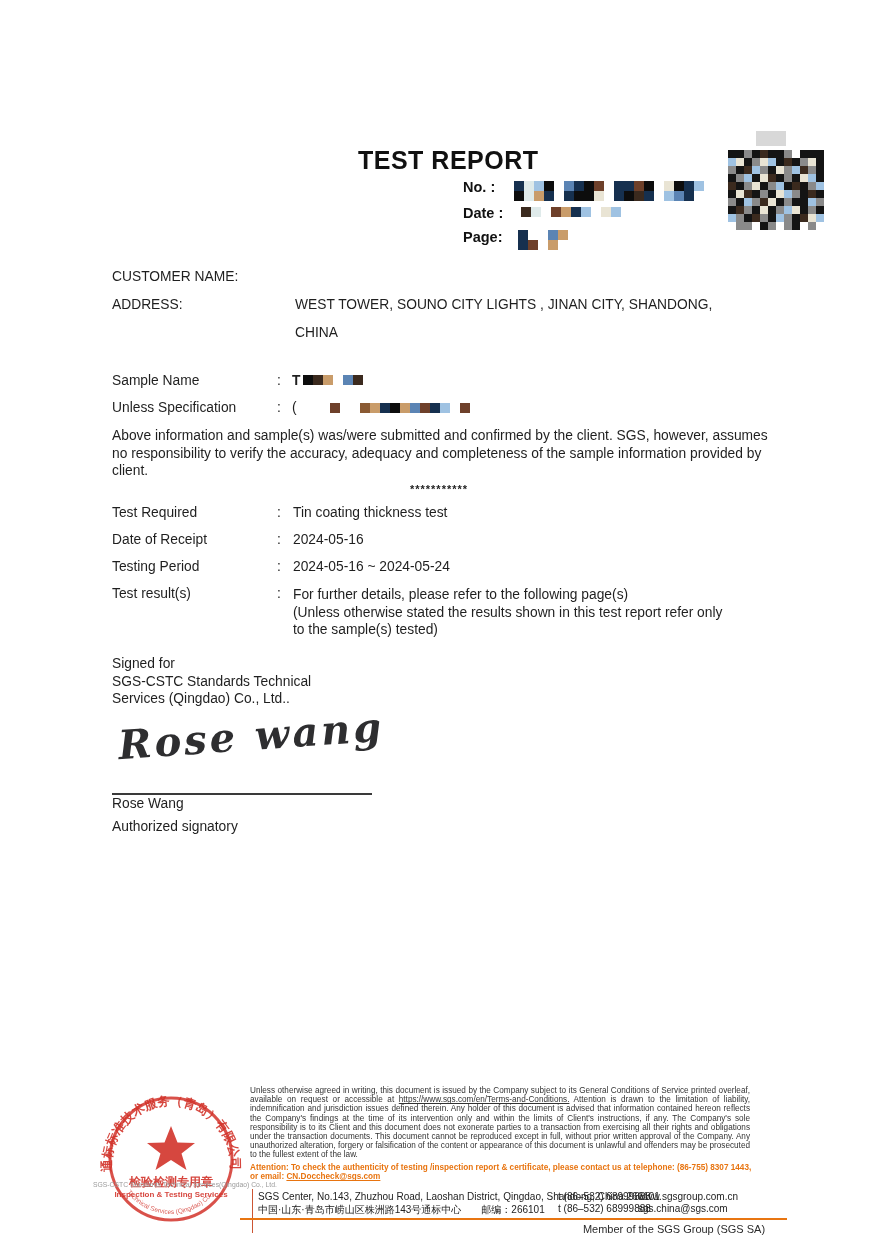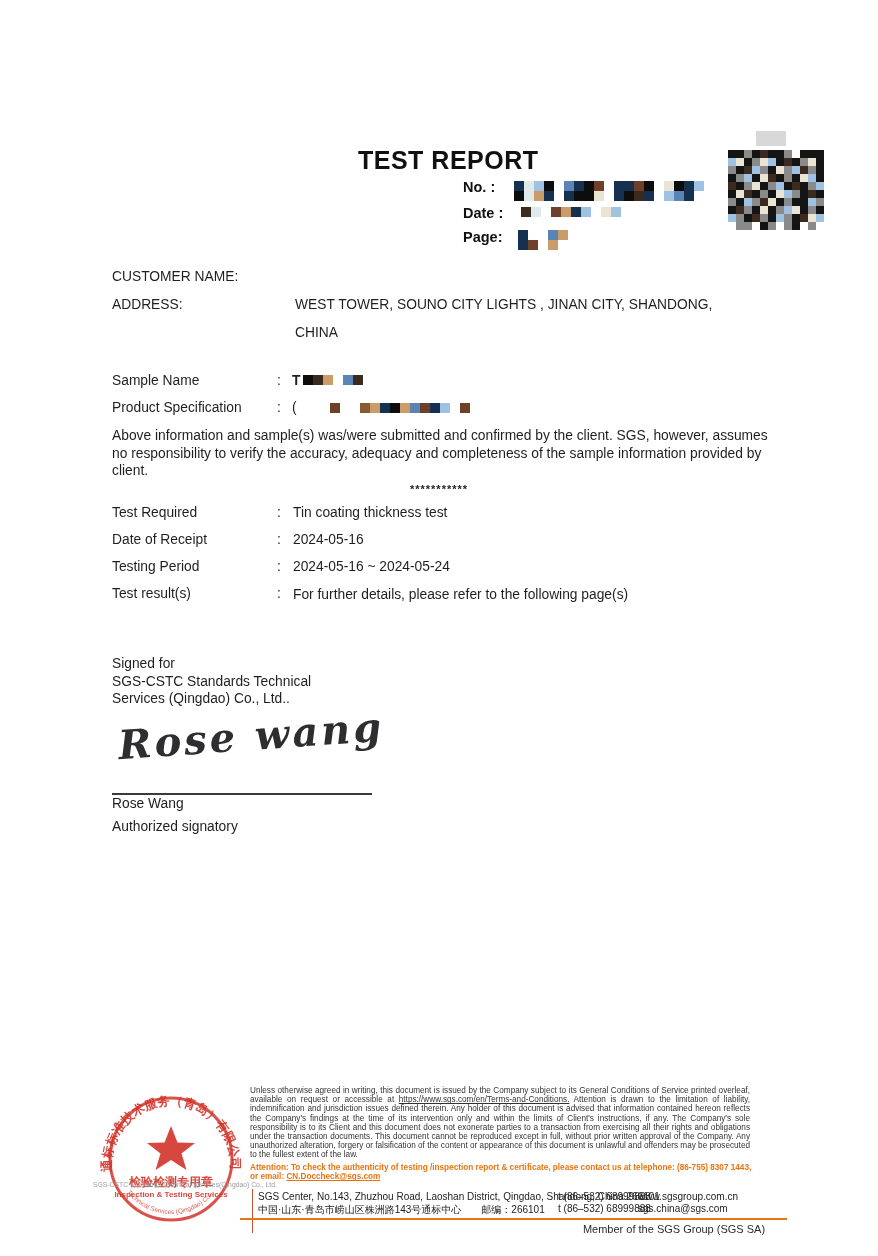--- a/index.html
+++ b/index.html
@@ -263,21 +263,21 @@
   <div class="val" style="left:292px;top:373px;font-weight:bold;">T</div>
   <div class="mosaic" style="left: 303px; top: 375px; display: inline-grid; grid-template-columns: repeat(6, 10px); grid-auto-rows: 10px;">
       <i style="background: rgb(13, 13, 13);"></i>
       <i style="background: rgb(59, 42, 30);"></i>
       <i style="background: rgb(201, 156, 106);"></i>
       <i></i>
       <i style="background: rgb(91, 132, 180);"></i>
       <i style="background: rgb(59, 42, 30);"></i>
     </div>
 
-  <div class="lbl" style="left:112px;top:400px;">Product Specification</div>
+  <div class="lbl" style="left:112px;top:400px;">Unless Specification</div>
   <div class="lbl" style="left:277px;top:400px;">:</div>
   <div class="val" style="left:292px;top:400px;">(</div>
   <div class="mosaic" style="left: 330px; top: 403px; display: inline-grid; grid-template-columns: repeat(14, 10px); grid-auto-rows: 10px;">
       <i style="background: rgb(110, 64, 42);"></i>
       <i></i>
       <i></i>
       <i style="background: rgb(138, 90, 51);"></i>
       <i style="background: rgb(201, 156, 106);"></i>
       <i style="background: rgb(22, 48, 79);"></i>
       <i style="background: rgb(13, 13, 13);"></i>
@@ -303,20 +303,22 @@
   <div class="val" style="left:293px;top:532px;">2024-05-16</div>
 
   <div class="lbl" style="left:112px;top:559px;">Testing Period</div>
   <div class="lbl" style="left:277px;top:559px;">:</div>
   <div class="val" style="left:293px;top:559px;">2024-05-16 ~ 2024-05-24</div>
 
   <div class="lbl" style="left:112px;top:586px;">Test result(s)</div>
   <div class="lbl" style="left:277px;top:586px;">:</div>
   <div class="multi" style="left:293px;top:586px;width:490px;">
     <div>For further details, please refer to the following page(s)</div>
+    <div>(Unless otherwise stated the results shown in this test report refer only</div>
+    <div>to the sample(s) tested)</div>
   </div>
 
   <div class="multi" style="left:112px;top:655px;">
     <div>Signed for</div>
     <div>SGS-CSTC Standards Technical</div>
     <div>Services (Qingdao) Co., Ltd..</div>
   </div>
 
   <div class="handwriting">Rose wang</div>
   <div class="sig-line"></div>

